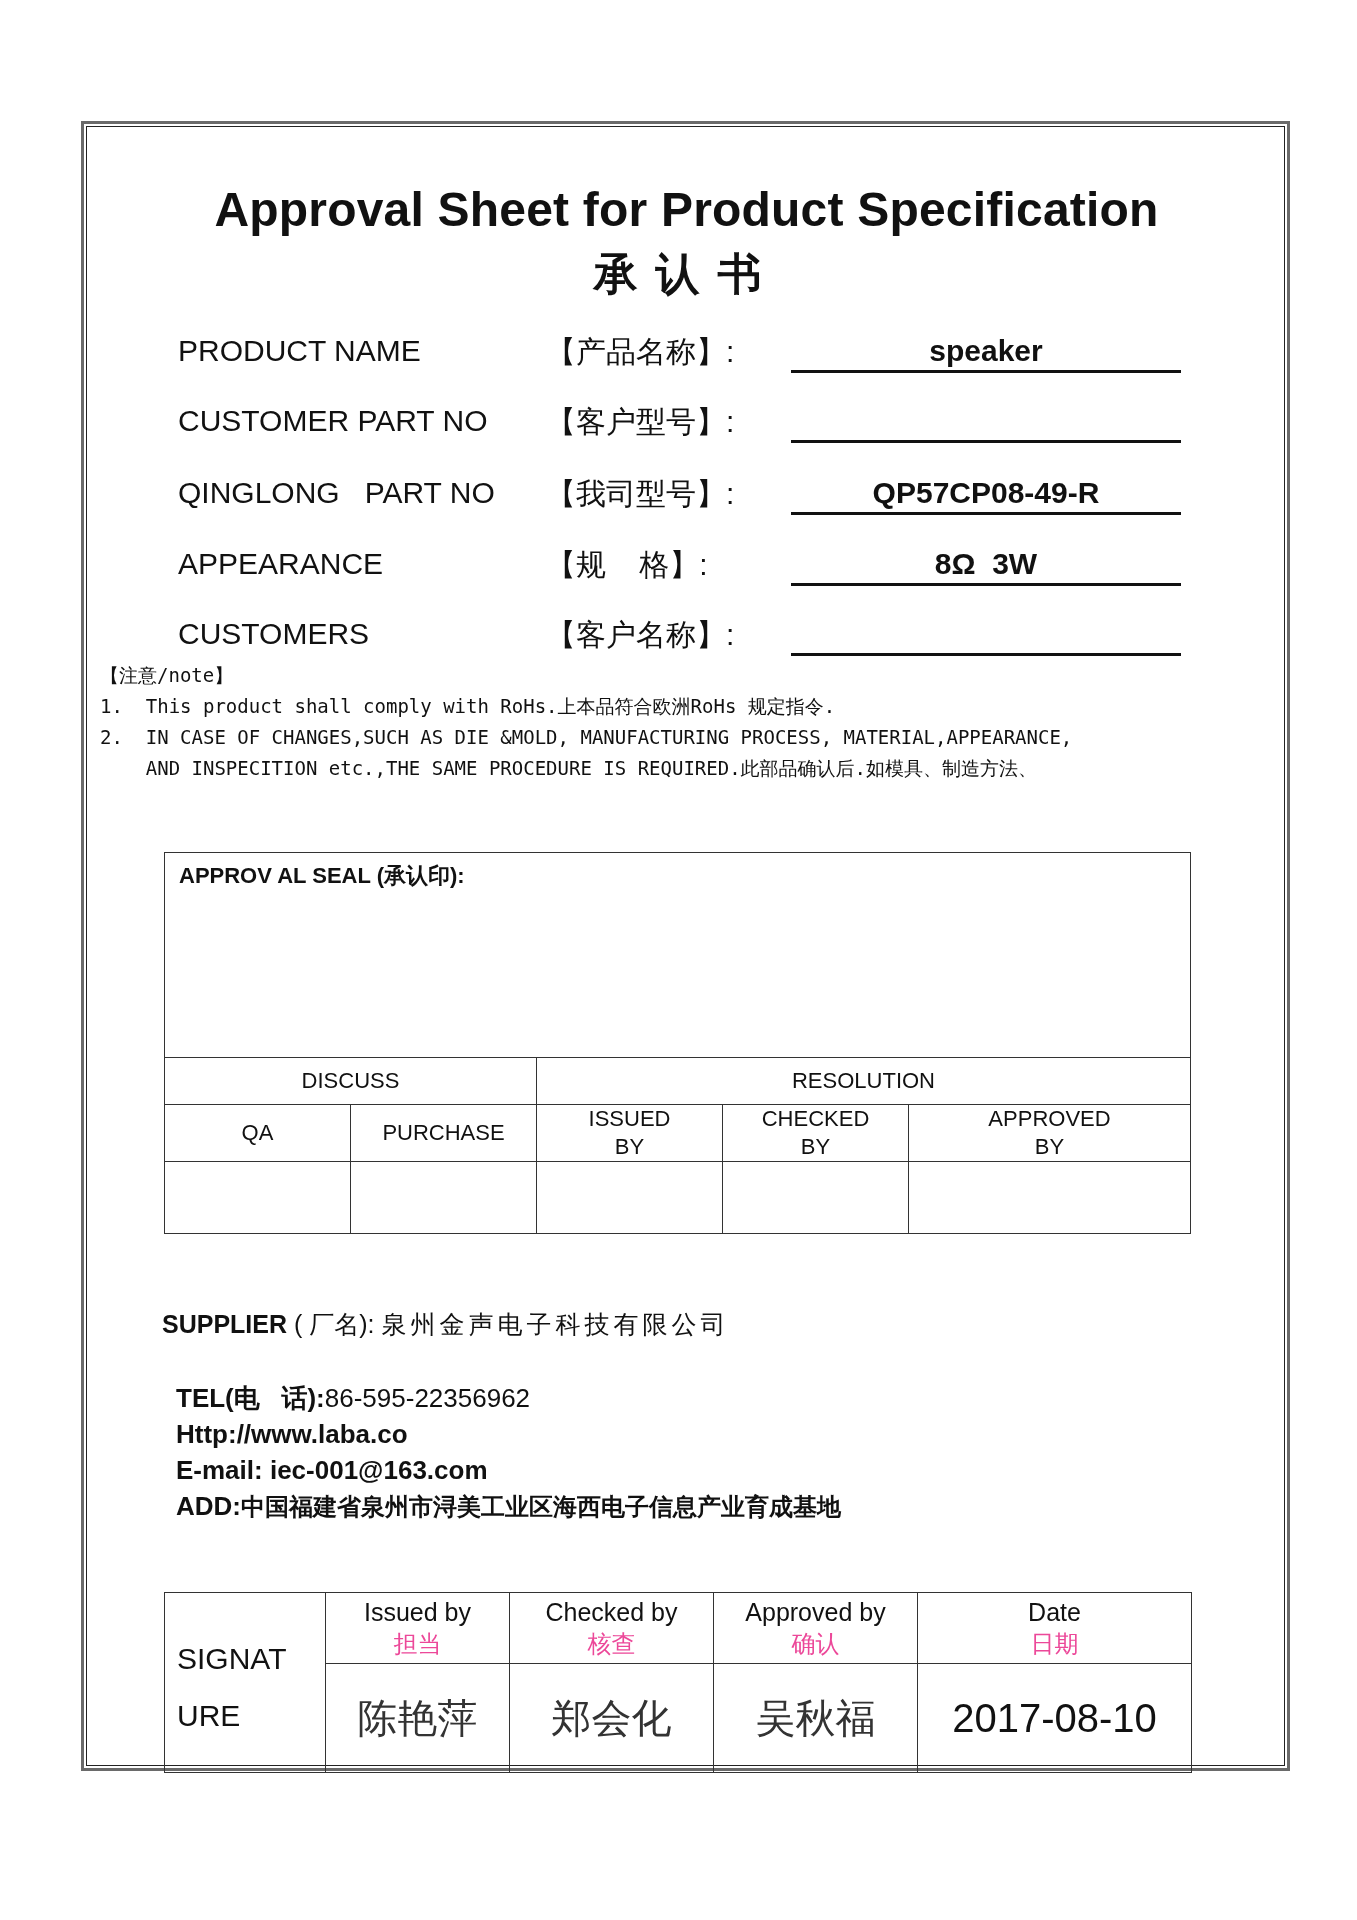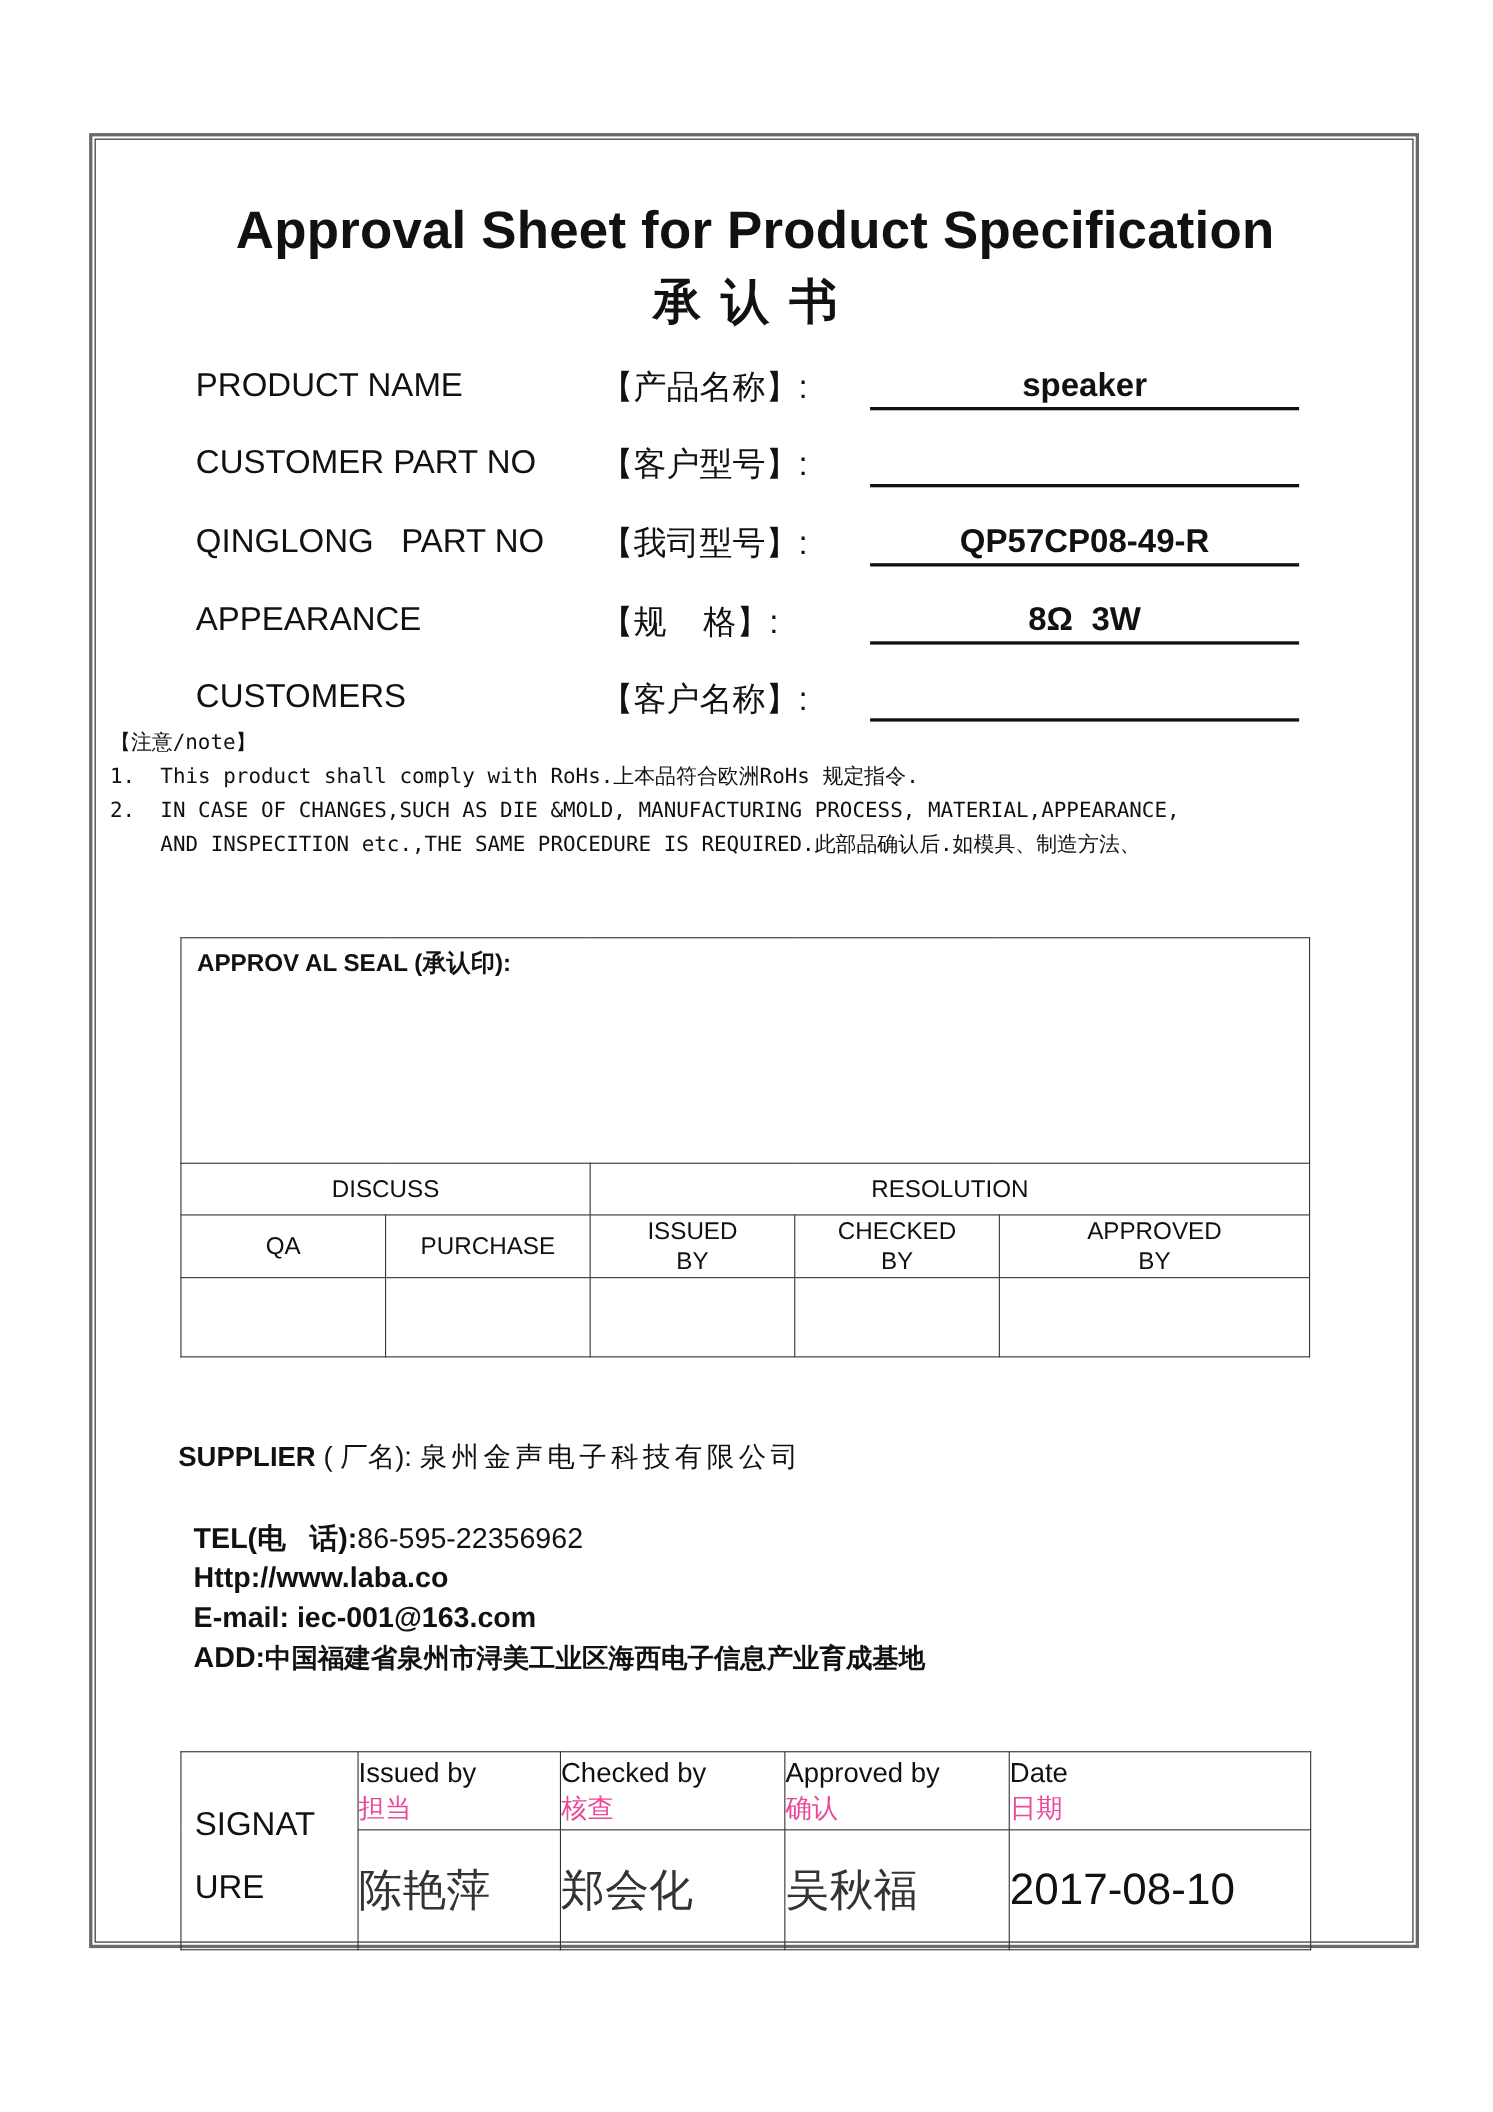--- a/index.html
+++ b/index.html
@@ -17,21 +17,21 @@
   .seal-table{position:absolute;left:164px;top:852px;width:1027px;border-collapse:collapse;font-size:22px;}
   .seal-table td{border:1.5px solid #333;text-align:center;padding:0;}
   .seal-head{height:204px;text-align:left!important;vertical-align:top;}
   .seal-title{display:block;font-weight:bold;font-size:22px;padding:8px 14px;}
   .supplier{position:absolute;left:162px;top:1308px;font-size:25px;}
   .supplier b{font-weight:bold;}
   .supplier .cn{font-family:"DejaVu Sans",sans-serif;letter-spacing:4px;}
   .contacts{position:absolute;left:176px;top:1380px;font-size:26px;line-height:36px;}
   .contacts .b{font-weight:bold;}
   .sig-table{position:absolute;left:164px;top:1592px;width:1028px;border-collapse:collapse;}
-  .sig-table td{border:1.5px solid #333;padding:0;}
+  .sig-table td{border:1.5px solid #333;text-align:center;padding:0;}
   .sig-label{font-size:30px;text-align:left!important;vertical-align:middle;padding-left:12px!important;}
   .sig-head{height:70px;font-size:25px;line-height:32px;}
   .sig-head .cn{font-family:"DejaVu Serif",serif;font-size:24px;color:#ec4899;}
   .sig-val{height:108px;font-size:40px;font-family:"DejaVu Serif",serif;color:#333;}
   .sig-date{font-family:"Liberation Sans",sans-serif;color:#111;}
 </style>
 </head>
 <body>
 
 <div class="page-border">

